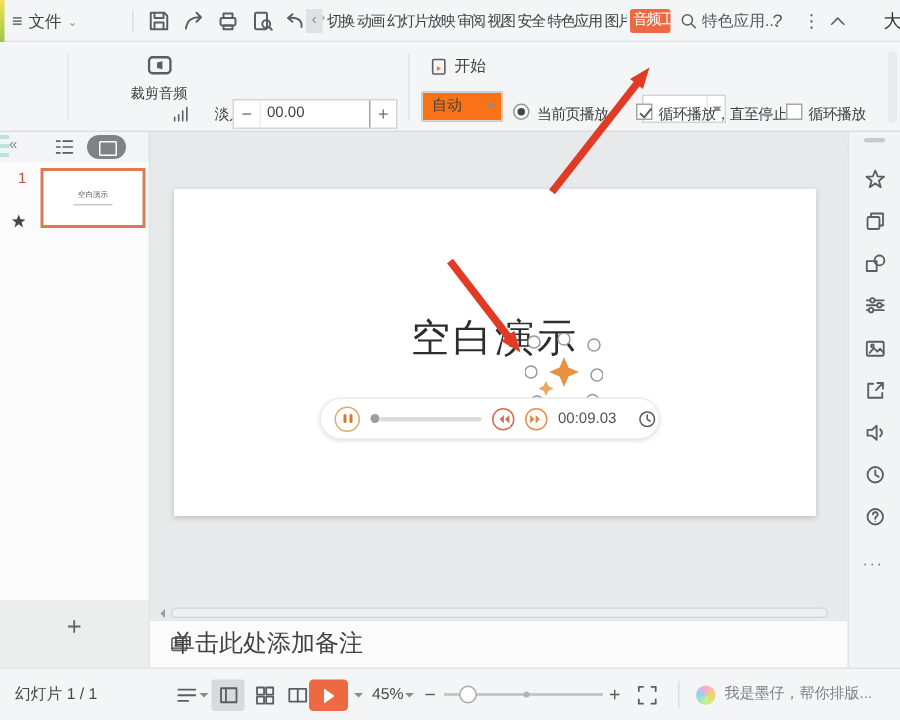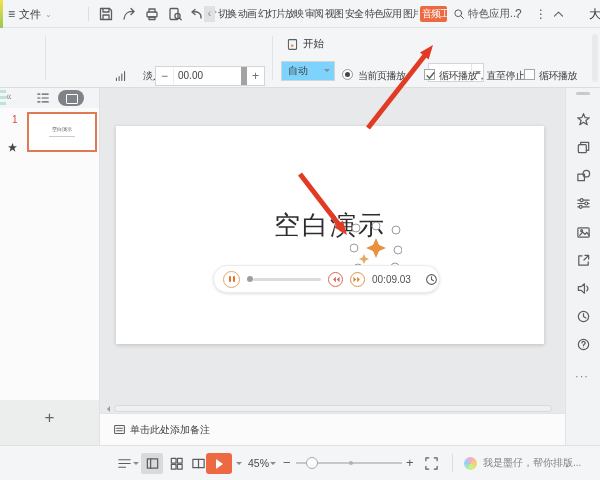--- a/index.html
+++ b/index.html
@@ -29,23 +29,23 @@
   .ribbon{position:absolute;left:0;top:28px;width:600px;height:60px;background:#f4f5f6;border-bottom:1px solid #dcdddd;}
   .rb-big{position:absolute;top:6px;text-align:center;font-size:10px;color:#3f4143;}
   .rb-big .lab{margin-top:3px;white-space:nowrap;}
   .pause-circle{width:20px;height:20px;border:1.6px solid #dfa04f;border-radius:50%;margin:0 auto;position:relative;}
   .pause-circle i,.pp i{position:absolute;top:5px;width:2.5px;height:7px;background:#e0742f;border-radius:1px;}
   .pause-circle i.l{left:6px;} .pause-circle i.r{left:10px;}
   .rb-sep{position:absolute;top:8px;width:1px;height:44px;background:#e2e3e4;}
   .fade-row{position:absolute;height:20px;display:flex;align-items:center;font-size:10px;color:#3f4143;}
   .stepper{position:absolute;width:110px;height:20px;background:#fff;border:1px solid #d3d4d5;display:flex;align-items:center;}
   .stepper .pm{width:17px;text-align:center;color:#6b6c6d;font-size:12px;}
-  .stepper .val{flex:1;font-size:10px;color:#3f4143;padding-left:4px;border-left:1px solid #eceded;border-right:6px solid #a3a3a3;height:100%;line-height:18px;}
+  .stepper .val{flex:1;font-size:10px;color:#3f4143;padding-left:4px;border-left:1px solid #eceded;border-right:1px solid #a3a3a3;height:100%;line-height:18px;}
   .start-row{position:absolute;left:286px;top:9px;display:flex;align-items:center;gap:4px;font-size:10.5px;color:#3f4143;}
-  .dropdown{position:absolute;left:281px;top:33px;width:54px;height:20px;background:#7dd3fc;border:1px solid #d3d4d5;font-size:10px;color:#3f4143;line-height:18px;padding-left:6px;}
+  .dropdown{position:absolute;left:281px;top:33px;width:54px;height:20px;background:#f97316;border:1px solid #d3d4d5;font-size:10px;color:#3f4143;line-height:18px;padding-left:6px;}
   .dropdown .dd{position:absolute;right:4px;top:7px;width:0;height:0;border:3.5px solid transparent;border-top-color:#8a8b8c;}
   .radio{position:absolute;width:11px;height:11px;border:1px solid #97989a;border-radius:50%;background:#fff;}
   .radio.sel::after{content:"";position:absolute;left:2px;top:2px;width:5px;height:5px;border-radius:50%;background:#454647;}
   .checkbox{position:absolute;width:11px;height:11px;border:1px solid #a5a6a8;background:#fff;}
   .rb-lab{position:absolute;font-size:10px;letter-spacing:-0.5px;color:#3f4143;white-space:nowrap;}
   .spinner{position:absolute;left:428px;top:35px;width:56px;height:19px;background:#fff;border:1px solid #d3d4d5;}
   .spinner .arr{position:absolute;right:0;top:0;width:12px;height:100%;border-left:1px solid #e4e5e6;}
   .spinner .arr::before{content:"";position:absolute;left:3px;top:4px;border:3px solid transparent;border-bottom-color:#8a8b8c;}
   .spinner .arr::after{content:"";position:absolute;left:3px;bottom:4px;border:3px solid transparent;border-top-color:#8a8b8c;}
   .rb-scroll{position:absolute;right:2px;top:6px;width:6px;height:48px;background:#e9eaeb;border-radius:3px;}
@@ -82,21 +82,21 @@
   .cirbtn{width:15px;height:15px;border-radius:50%;position:relative;flex:none;}
   .rew{border:1.2px solid #d96a52;} .fwd{border:1.2px solid #e0924f;}
   .ptime{font-size:10px;color:#4f5051;flex:none;}
   .clockic{width:13px;height:13px;flex:none;}
 
   .hscroll{position:absolute;left:2px;top:317px;width:456px;height:8px;}
   .hscroll .larr{position:absolute;left:2px;top:1px;width:0;height:0;border:3px solid transparent;border-right-color:#9a9b9c;}
   .hscroll .thumbbar{position:absolute;left:12px;right:6px;top:0;height:7px;background:#eff0f1;border:1px solid #d7d8d9;border-radius:4px;}
 
   .notes-bar{position:absolute;left:100px;top:413px;width:465px;height:32px;background:#fbfbfc;border-top:1px solid #e3e4e5;}
-  .notes-bar .txt{position:absolute;left:30px;top:0;line-height:31px;font-size:10px;color:#414243;text-align:right;}
+  .notes-bar .txt{position:absolute;left:14px;top:0;line-height:31px;font-size:16px;color:#414243;text-align:right;}
   .notes-bar svg{position:absolute;left:13px;top:9px;}
 
   
   .rpanel{position:absolute;left:565px;top:88px;width:35px;height:357px;background:#f2f3f4;border-left:1px solid #e1e2e3;}
   .r-handle{position:absolute;left:10px;top:4px;width:14px;height:3px;border-radius:2px;background:#c8c9ca;}
   .r-ic{position:absolute;left:10px;width:15px;height:15px;}
   .r-more{position:absolute;left:9px;top:282px;font-size:11px;color:#77787a;letter-spacing:1px;}
 
   
   .statusbar{position:absolute;left:0;top:445px;width:600px;height:35px;background:#f4f5f6;border-top:1px solid #e0e1e2;}
@@ -193,20 +193,27 @@
     <span class="qicon" style="left:552px;top:8px;width:13px;height:13px">
         <svg class="ic" viewBox="0 0 16 16">
           <path d="M3 10l5-5 5 5"></path>
         </svg>
       </span>
     <span class="clipped-char">大</span>
   </div>
 
   <div class="ribbon">
     <div class="rb-sep" style="left:45px"></div>
+    <div class="rb-big" style="left:84px;width:44px;font-size:9.5px">
+      <svg class="ic" width="19" height="19" viewBox="0 0 16 16" style="margin:0 auto">
+          <rect x="2" y="3.5" width="12" height="9" rx="2"></rect>
+          <path d="M6.5 6.5v3l3 .8V5.7z" fill="#5b5d60" stroke="none"></path>
+        </svg>
+      <div class="lab">裁剪音频</div>
+    </div>
 
     <div class="fade-row" style="left:114px;top:38px">
       <svg class="ic" width="13" height="13" viewBox="0 0 16 16">
           <path d="M3 13V10M6.3 13V8M9.6 13V5M13 13V2"></path>
         </svg>
       <span style="margin-left:16px">淡入:</span>
     </div>
     <div class="stepper" style="left:155px;top:38px">
       <span class="pm">−</span>
       <span class="val">00.00</span>
@@ -404,20 +411,21 @@
         <svg class="ic" viewBox="0 0 16 16">
           <circle cx="8" cy="8" r="5.5"></circle>
           <path d="M6.3 6.3c.2-1 1-1.6 1.9-1.5 1 .1 1.7.8 1.6 1.7-.1 1-1.3 1.3-1.7 2.1-.1.3-.1.5-.1.8"></path>
           <circle cx="8" cy="11.3" r=".5" fill="#5b5d60" stroke="none"></circle>
         </svg>
       </span>
     <span class="r-more">···</span>
   </div>
 
   <div class="statusbar">
+    <span class="sb-counter">幻灯片 1 / 1</span>
     <span class="sb-ic" style="left:117px">
         <svg class="ic" viewBox="0 0 16 16">
           <path d="M2 4h12M2 8h12M2 12h7"></path>
         </svg>
       </span>
     <span class="sb-dd" style="left:133px;top:16px"></span>
     <span class="sb-btn-sel">
         <svg class="ic" viewBox="0 0 16 16" style="margin:3px auto 0" width="15" height="15">
           <rect x="2.5" y="3" width="11" height="10"></rect>
           <path d="M6 3v10"></path>

